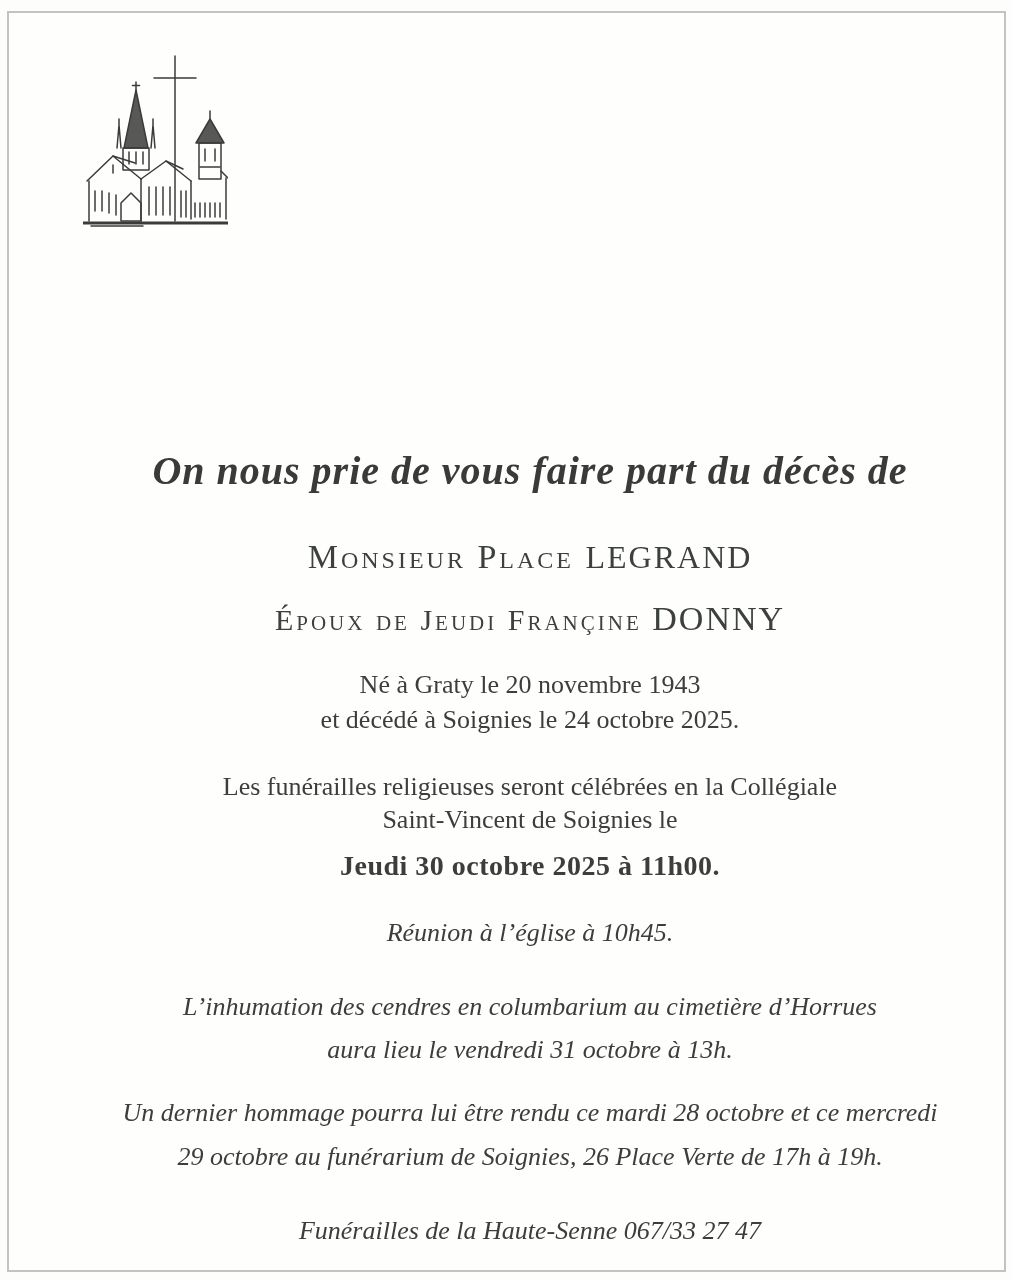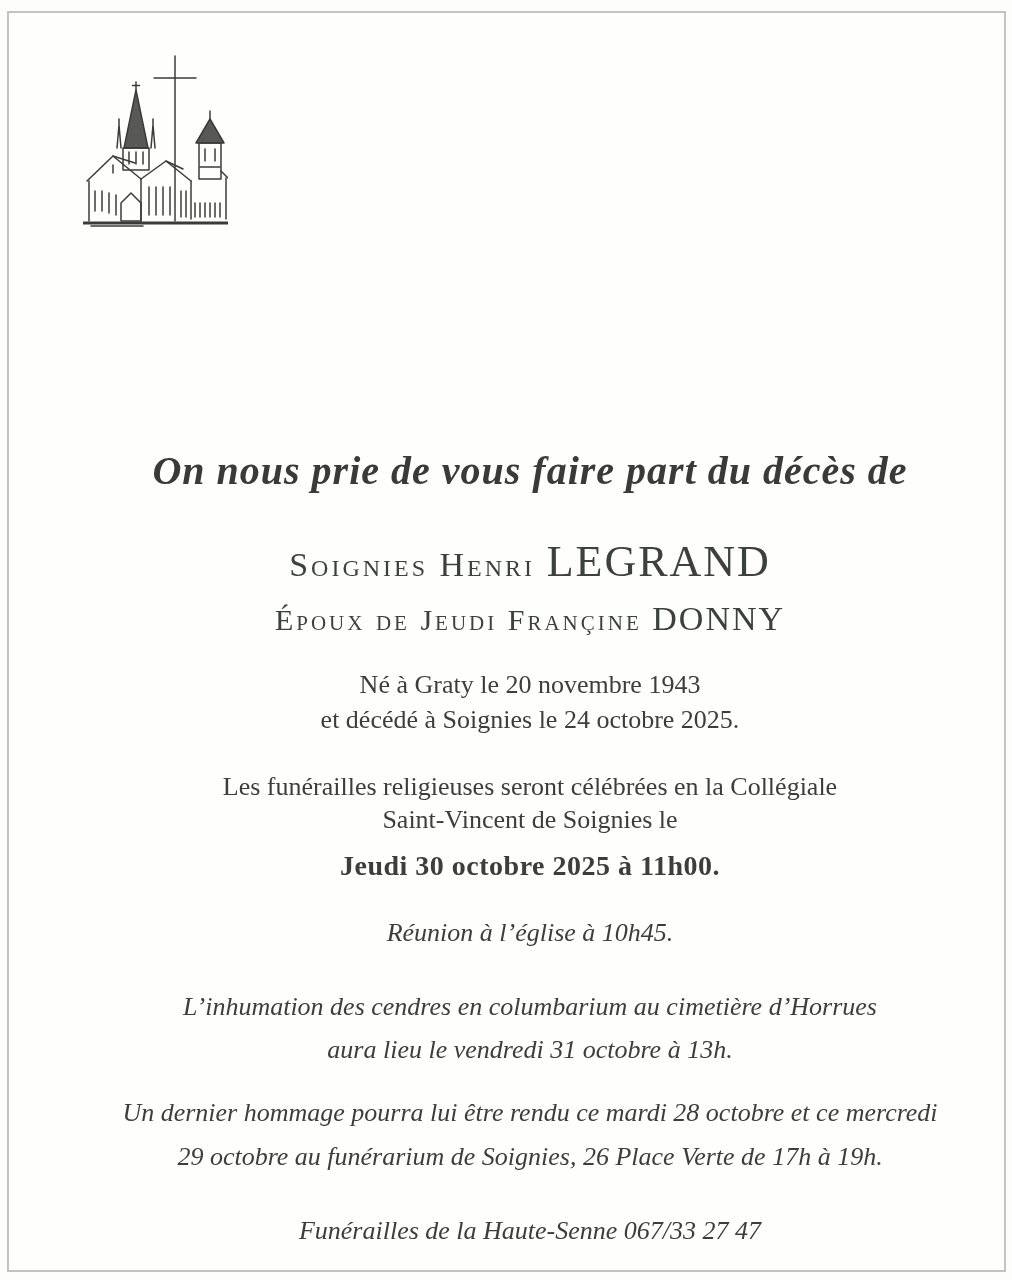--- a/index.html
+++ b/index.html
@@ -30,21 +30,21 @@
     text-align: center;
     white-space: nowrap;
     line-height: 1.15;
   }
   .roman   { font-size: 26px; }
   .italic  { font-style: italic; font-size: 26px; }
   .script  { font-style: italic; font-weight: 700; font-size: 40px; letter-spacing: 1px; color: #3a3a38; }
   .name    { font-size: 34px; letter-spacing: 3px; color: #3c403e; }
   .spouse  { font-size: 30px; letter-spacing: 3px; color: #3c403e; }
   .sc      { font-variant: small-caps; }
-  .surname-lg { font-size: 44px; letter-spacing: 2px; }
+  .surname-lg { font-size: 32px; letter-spacing: 2px; }
   .surname-md { font-size: 34px; letter-spacing: 2px; margin-top: 48px; }
   .datetime { font-size: 28px; font-weight: 700; letter-spacing: 0.5px; }
 </style>
 </head>
 <body>
 
 <div class="scan-border"></div>
 
 <svg class="illustration" viewBox="0 0 145 175" aria-hidden="true">
   <g stroke="#3b3b39" fill="none" stroke-width="1.5" stroke-linecap="round" stroke-linejoin="round">
@@ -100,21 +100,21 @@
     <line x1="132" y1="150" x2="132" y2="164"></line>
     <line x1="137" y1="150" x2="137" y2="164"></line>
 
     <line x1="0" y1="170" x2="145" y2="170" stroke-width="3"></line>
     <line x1="8" y1="173" x2="60" y2="173"></line>
   </g>
 </svg>
 
 <div class="line script" style="top:448px">On nous prie de vous faire part du décès de</div>
 
-<div class="line name" style="top:537px"><span class="sc">Soignies Henri </span><span class="surname-lg">LEGRAND</span></div>
+<div class="line name" style="top:537px"><span class="sc">Monsieur Place </span><span class="surname-lg">LEGRAND</span></div>
 
 <div class="line spouse" style="top:599px"><span class="sc">Époux de Jeudi Françine </span><span class="surname-md">DONNY</span></div>
 
 <div class="line roman" style="top:670px">Né à Graty le 20 novembre 1943</div>
 <div class="line roman" style="top:705px">et décédé à Soignies le 24 octobre 2025.</div>
 
 <div class="line roman" style="top:772px">Les funérailles religieuses seront célébrées en la Collégiale</div>
 <div class="line roman" style="top:805px">Saint-Vincent de Soignies le</div>
 <div class="line datetime" style="top:850px">Jeudi 30 octobre 2025 à 11h00.</div>
 

